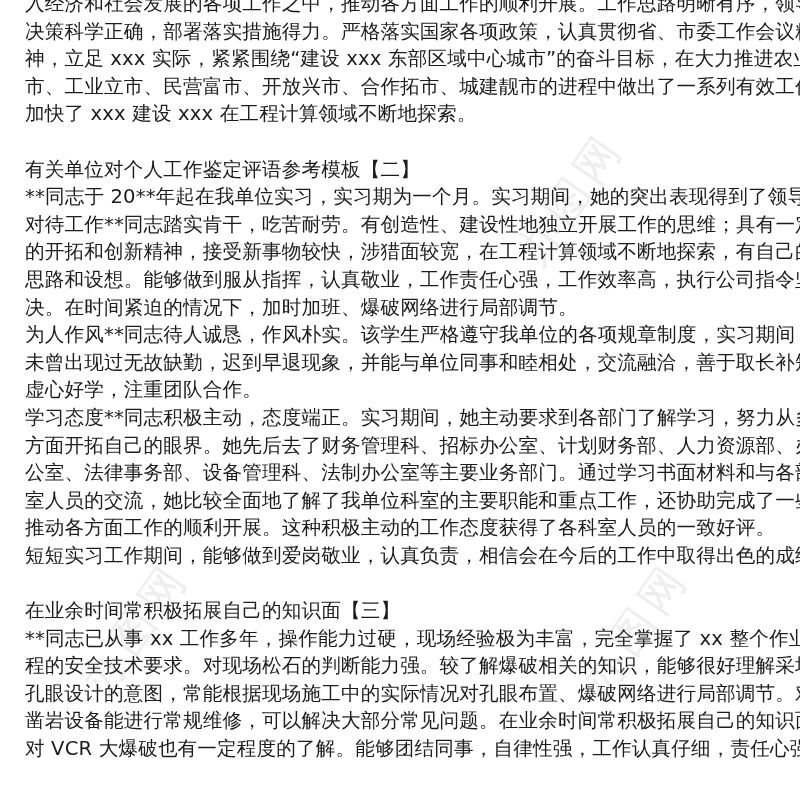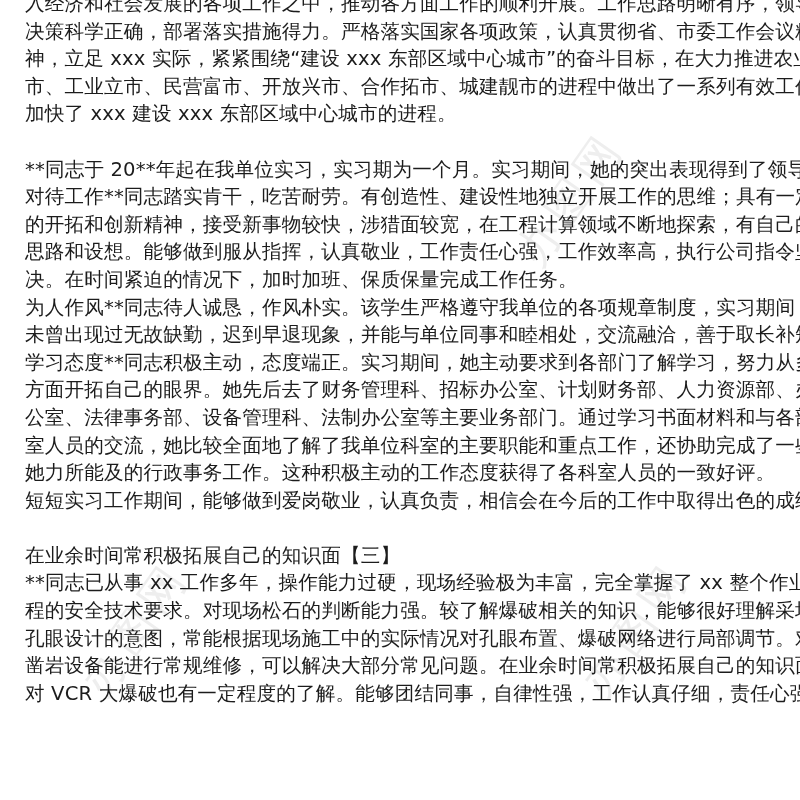--- a/index.html
+++ b/index.html
@@ -51,38 +51,40 @@
 <div class="watermark" style="left:60px; top:600px;">办图网</div>
 <div class="watermark" style="left:560px; top:600px;">办图网</div>
 
 <div class="page">
 
   <div>
     <div class="line">入经济和社会发展的各项工作之中，推动各方面工作的顺利开展。工作思路明晰有序，领导</div>
     <div class="line">决策科学正确，部署落实措施得力。严格落实国家各项政策，认真贯彻省、市委工作会议精</div>
     <div class="line">神，立足 xxx 实际，紧紧围绕“建设 xxx 东部区域中心城市”的奋斗目标，在大力推进农业强</div>
     <div class="line">市、工业立市、民营富市、开放兴市、合作拓市、城建靓市的进程中做出了一系列有效工作，</div>
-    <div class="line">加快了 xxx 建设 xxx 东部区域中心城市的进程。</div>
+    <div class="line">加快了 xxx 建设 xxx 在工程计算领域不断地探索。</div>
   </div>
 
   <div class="blank"></div>
 
   <div>
+    <div class="line">有关单位对个人工作鉴定评语参考模板【二】</div>
     <div class="line">**同志于 20**年起在我单位实习，实习期为一个月。实习期间，她的突出表现得到了领导和</div>
     <div class="line">对待工作**同志踏实肯干，吃苦耐劳。有创造性、建设性地独立开展工作的思维；具有一定</div>
     <div class="line">的开拓和创新精神，接受新事物较快，涉猎面较宽，在工程计算领域不断地探索，有自己的</div>
     <div class="line">思路和设想。能够做到服从指挥，认真敬业，工作责任心强，工作效率高，执行公司指令坚</div>
-    <div class="line">决。在时间紧迫的情况下，加时加班、保质保量完成工作任务。</div>
+    <div class="line">决。在时间紧迫的情况下，加时加班、爆破网络进行局部调节。</div>
     <div class="line">为人作风**同志待人诚恳，作风朴实。该学生严格遵守我单位的各项规章制度，实习期间，</div>
     <div class="line">未曾出现过无故缺勤，迟到早退现象，并能与单位同事和睦相处，交流融洽，善于取长补短，</div>
+    <div class="line">虚心好学，注重团队合作。</div>
     <div class="line">学习态度**同志积极主动，态度端正。实习期间，她主动要求到各部门了解学习，努力从多</div>
     <div class="line">方面开拓自己的眼界。她先后去了财务管理科、招标办公室、计划财务部、人力资源部、办</div>
     <div class="line">公室、法律事务部、设备管理科、法制办公室等主要业务部门。通过学习书面材料和与各部</div>
     <div class="line">室人员的交流，她比较全面地了解了我单位科室的主要职能和重点工作，还协助完成了一些</div>
-    <div class="line">她力所能及的行政事务工作。这种积极主动的工作态度获得了各科室人员的一致好评。</div>
+    <div class="line">推动各方面工作的顺利开展。这种积极主动的工作态度获得了各科室人员的一致好评。</div>
     <div class="line">短短实习工作期间，能够做到爱岗敬业，认真负责，相信会在今后的工作中取得出色的成绩。</div>
   </div>
 
   <div class="blank"></div>
 
   <div>
     <div class="line">在业余时间常积极拓展自己的知识面【三】</div>
     <div class="line">**同志已从事 xx 工作多年，操作能力过硬，现场经验极为丰富，完全掌握了 xx 整个作业过</div>
     <div class="line">程的安全技术要求。对现场松石的判断能力强。较了解爆破相关的知识，能够很好理解采场</div>
     <div class="line">孔眼设计的意图，常能根据现场施工中的实际情况对孔眼布置、爆破网络进行局部调节。对</div>

